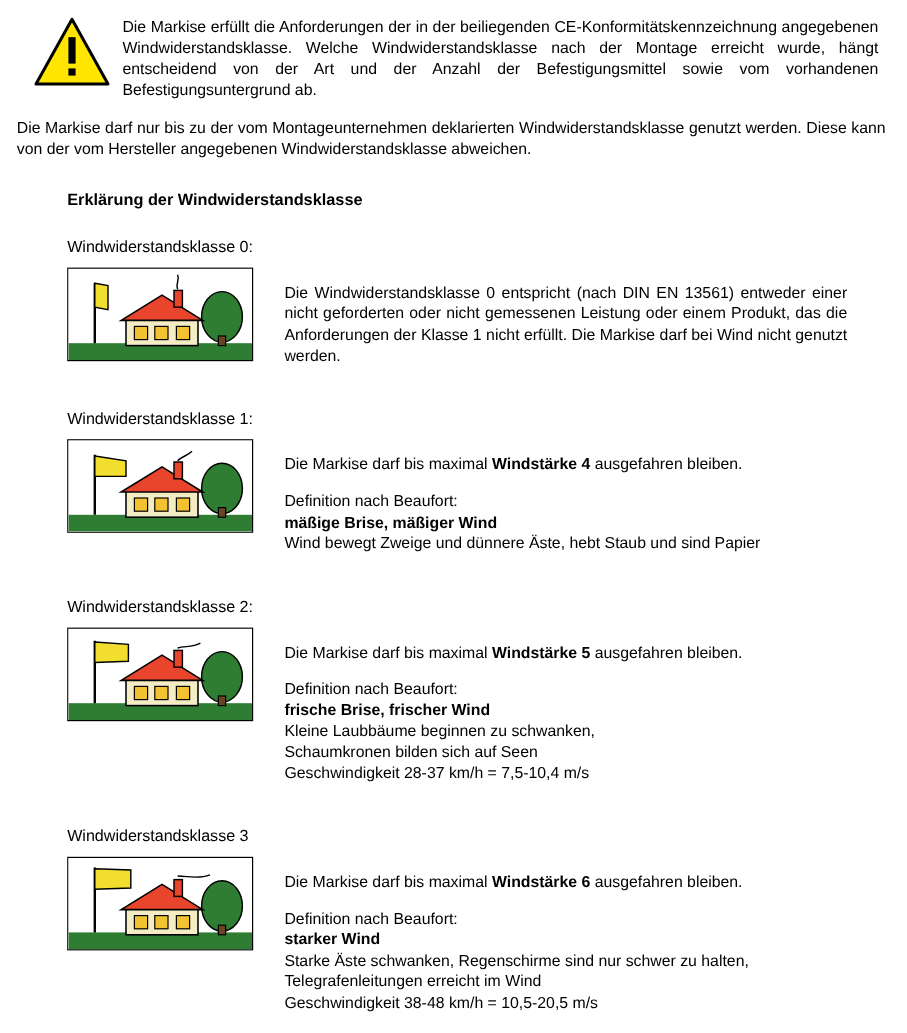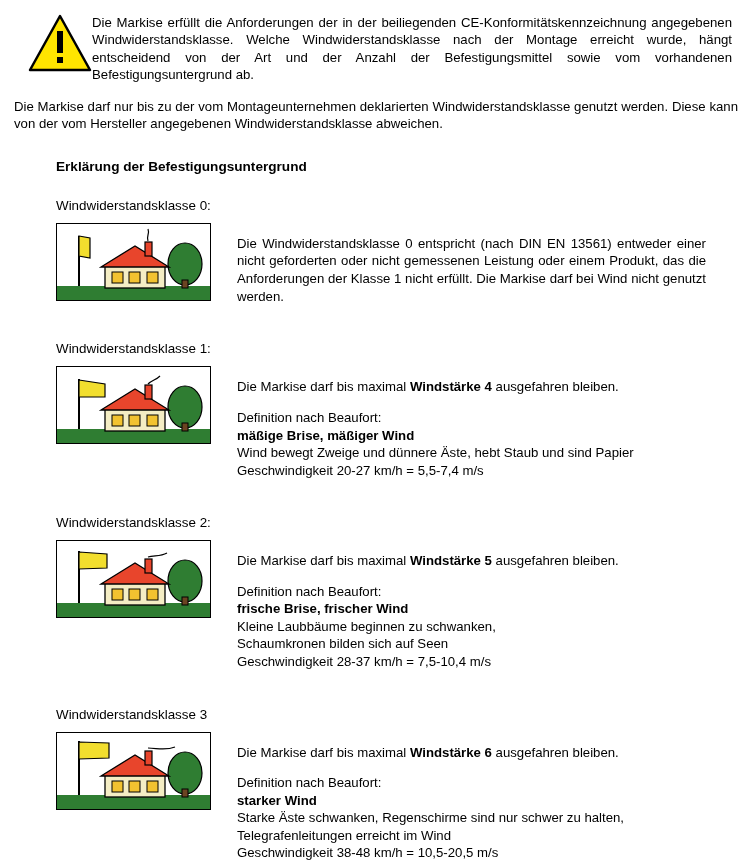--- a/index.html
+++ b/index.html
@@ -21,21 +21,21 @@
     width: 756px;
     height: 861px;
     box-sizing: border-box;
     padding: 8px 10px 0 10px;
   }
 
   
   .warning-block {
     display: flex;
     align-items: flex-start;
-    gap: 0;
+    gap: 10px;
     padding: 4px 6px 0 18px;
   }
   .warn-triangle {
     flex: 0 0 auto;
     width: 64px;
     height: 58px;
     position: relative;
     margin-top: 2px;
   }
   .warn-triangle svg { display: block; }
@@ -109,21 +109,21 @@
         <polygon points="32,2 62,56 2,56" fill="#ffe500" stroke="#000000" stroke-width="2.5" stroke-linejoin="round"></polygon>
         <rect x="29" y="17" width="6" height="22" fill="#000000"></rect>
         <rect x="29" y="43" width="6" height="6" fill="#000000"></rect>
       </svg>
     </div>
     <div class="warning-text">Die Markise erfüllt die Anforderungen der in der beiliegenden CE-Konformitätskennzeichnung angegebenen Windwiderstandsklasse. Welche Windwiderstandsklasse nach der Montage erreicht wurde, hängt entscheidend von der Art und der Anzahl der Befestigungsmittel sowie vom vorhandenen Befestigungsuntergrund ab.</div>
   </div>
 
   <div class="para">Die Markise darf nur bis zu der vom Montageunternehmen deklarierten Windwiderstandsklasse genutzt werden. Diese kann von der vom Hersteller angegebenen Windwiderstandsklasse abweichen.</div>
 
-  <div class="section-title">Erklärung der Befestigungsuntergrund</div>
+  <div class="section-title">Erklärung der Windwiderstandsklasse</div>
 
   <div class="class-heading">Windwiderstandsklasse 0:</div>
   <div class="class-row">
     <div class="class-figure">
       <svg width="153" height="76" viewBox="0 0 153 76">
         <rect x="0" y="0" width="153" height="76" fill="#ffffff"></rect>
 
         <rect x="0" y="62" width="153" height="14" fill="#2f7d32"></rect>
 
         <line x1="22" y1="12" x2="22" y2="62" stroke="#000000" stroke-width="2"></line>
@@ -168,21 +168,20 @@
         <rect x="55" y="48" width="11" height="11" fill="#f2c230" stroke="#000000" stroke-width="1"></rect>
         <rect x="72" y="48" width="11" height="11" fill="#f2c230" stroke="#000000" stroke-width="1"></rect>
         <rect x="90" y="48" width="11" height="11" fill="#f2c230" stroke="#000000" stroke-width="1"></rect>
       </svg>
     </div>
     <div class="class-body">
       <p><span>Die Markise darf bis maximal </span><b>Windstärke 4</b><span> ausgefahren bleiben.</span></p>
       <p class="tight">
         <span><span>Definition nach Beaufort: </span><b>mäßige Brise, mäßiger Wind</b></span>
         <span>Wind bewegt Zweige und dünnere Äste, hebt Staub und sind Papier</span>
-        <span>Geschwindigkeit 20-27 km/h = 5,5-7,4 m/s</span>
       </p>
     </div>
   </div>
 
   <div class="class-heading">Windwiderstandsklasse 2:</div>
   <div class="class-row">
     <div class="class-figure">
       <svg width="153" height="76" viewBox="0 0 153 76">
         <rect x="0" y="0" width="153" height="76" fill="#ffffff"></rect>
         <rect x="0" y="62" width="153" height="14" fill="#2f7d32"></rect>

